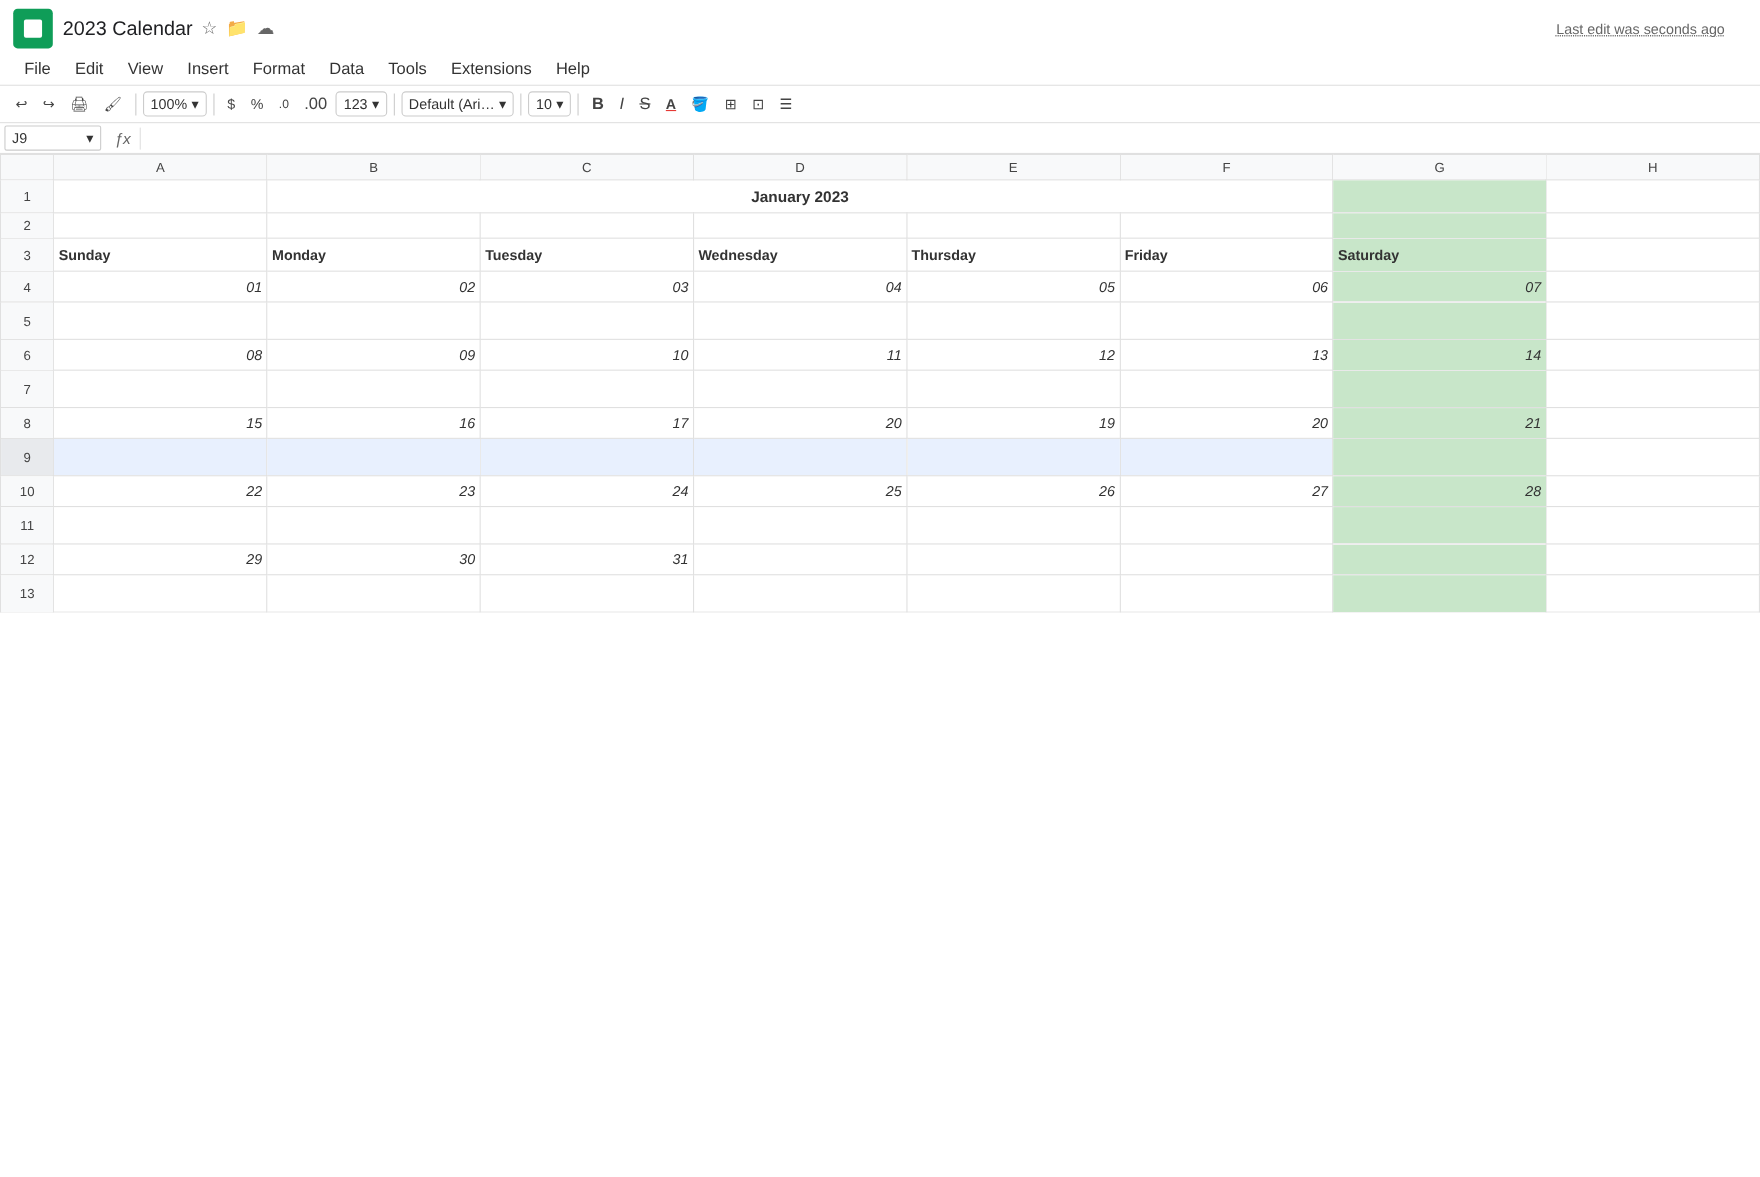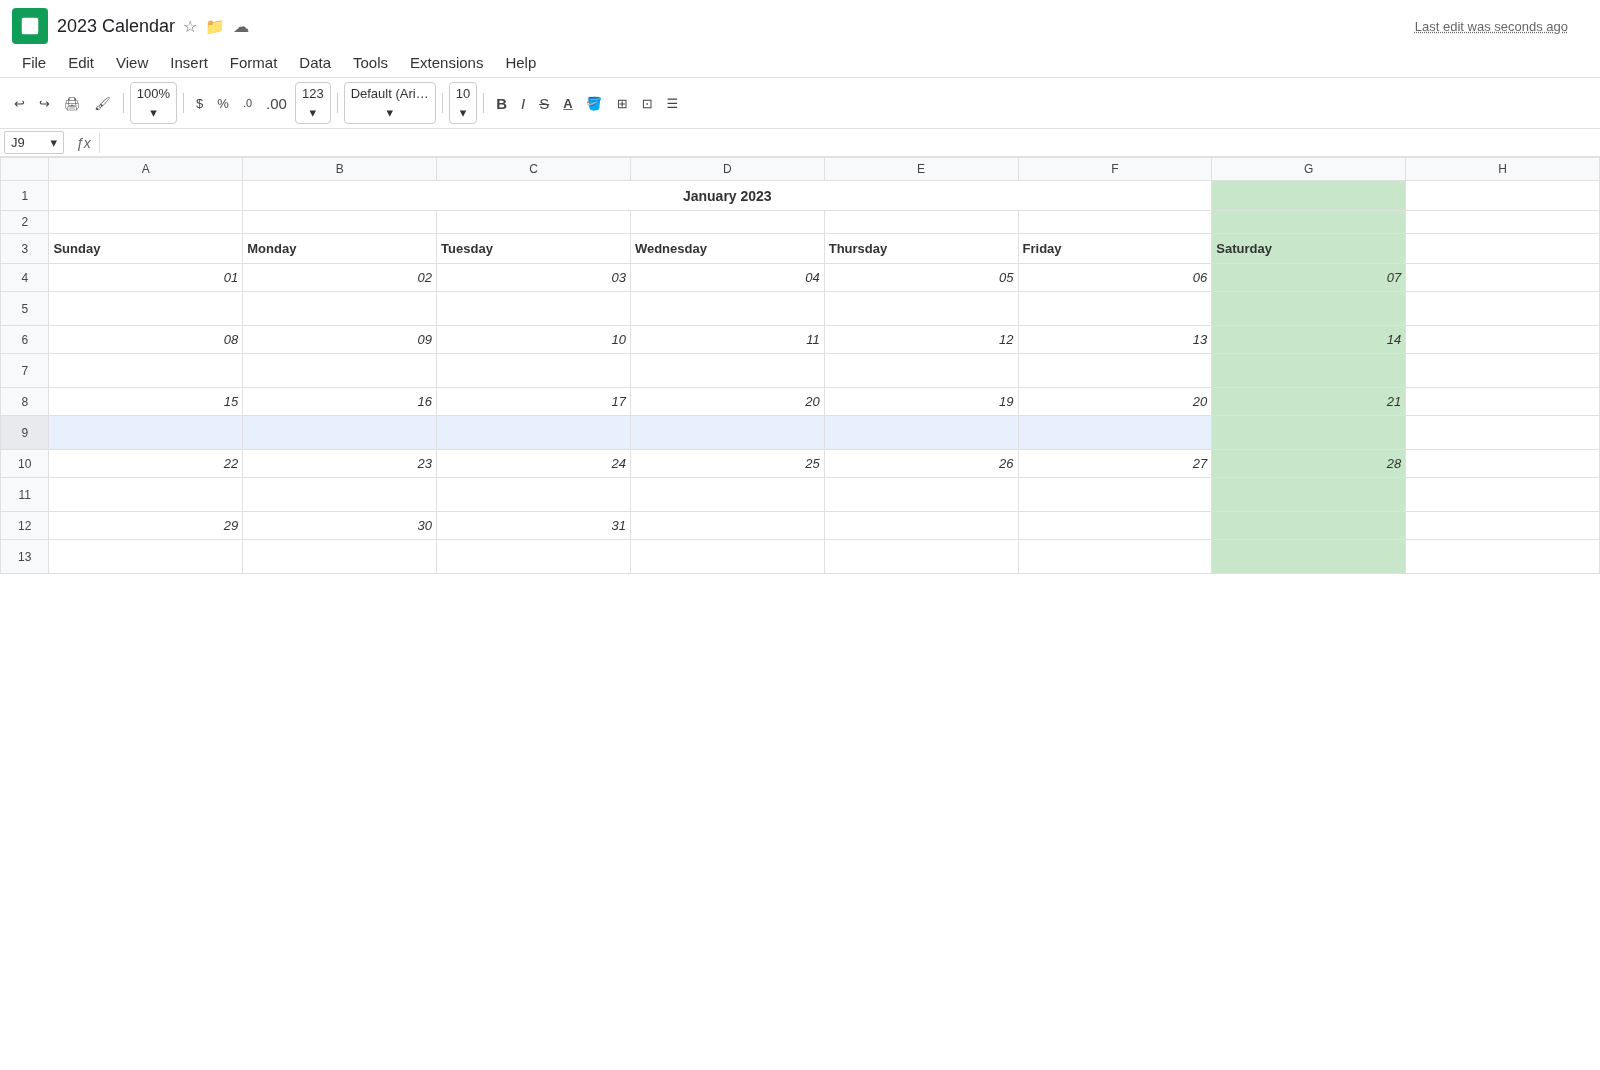--- a/index.html
+++ b/index.html
@@ -63,36 +63,36 @@
       display: flex; align-items: center; gap: 2px;
     }
     .toolbar-separator { width: 1px; height: 20px; background: #ccc; margin: 0 4px; }
     .toolbar-select {
       border: 1px solid #ccc;
       border-radius: 4px;
       padding: 3px 6px;
       font-size: 13px;
       background: #fff;
       cursor: pointer;
-      display: flex; align-items: center; gap: 4px; flex-direction: column;
+      display: flex; align-items: center; gap: 4px;
     }
     .bold-btn { font-weight: bold; font-size: 15px; }
     .italic-btn { font-style: italic; font-size: 15px; }
     .strike-btn { text-decoration: line-through; font-size: 15px; }
 
     
     #formula-bar {
       display: flex;
       align-items: center;
       border-bottom: 1px solid #e0e0e0;
       padding: 2px 4px;
       gap: 4px;
     }
     #cell-ref-box {
-      width: 60px;
+      width: 88px;
       border: 1px solid #ccc;
       border-radius: 2px;
       padding: 3px 6px;
       font-size: 13px;
       display: flex; align-items: center; justify-content: space-between;
     }
     #fx-icon {
       padding: 2px 8px;
       color: #666;
       font-style: italic;

